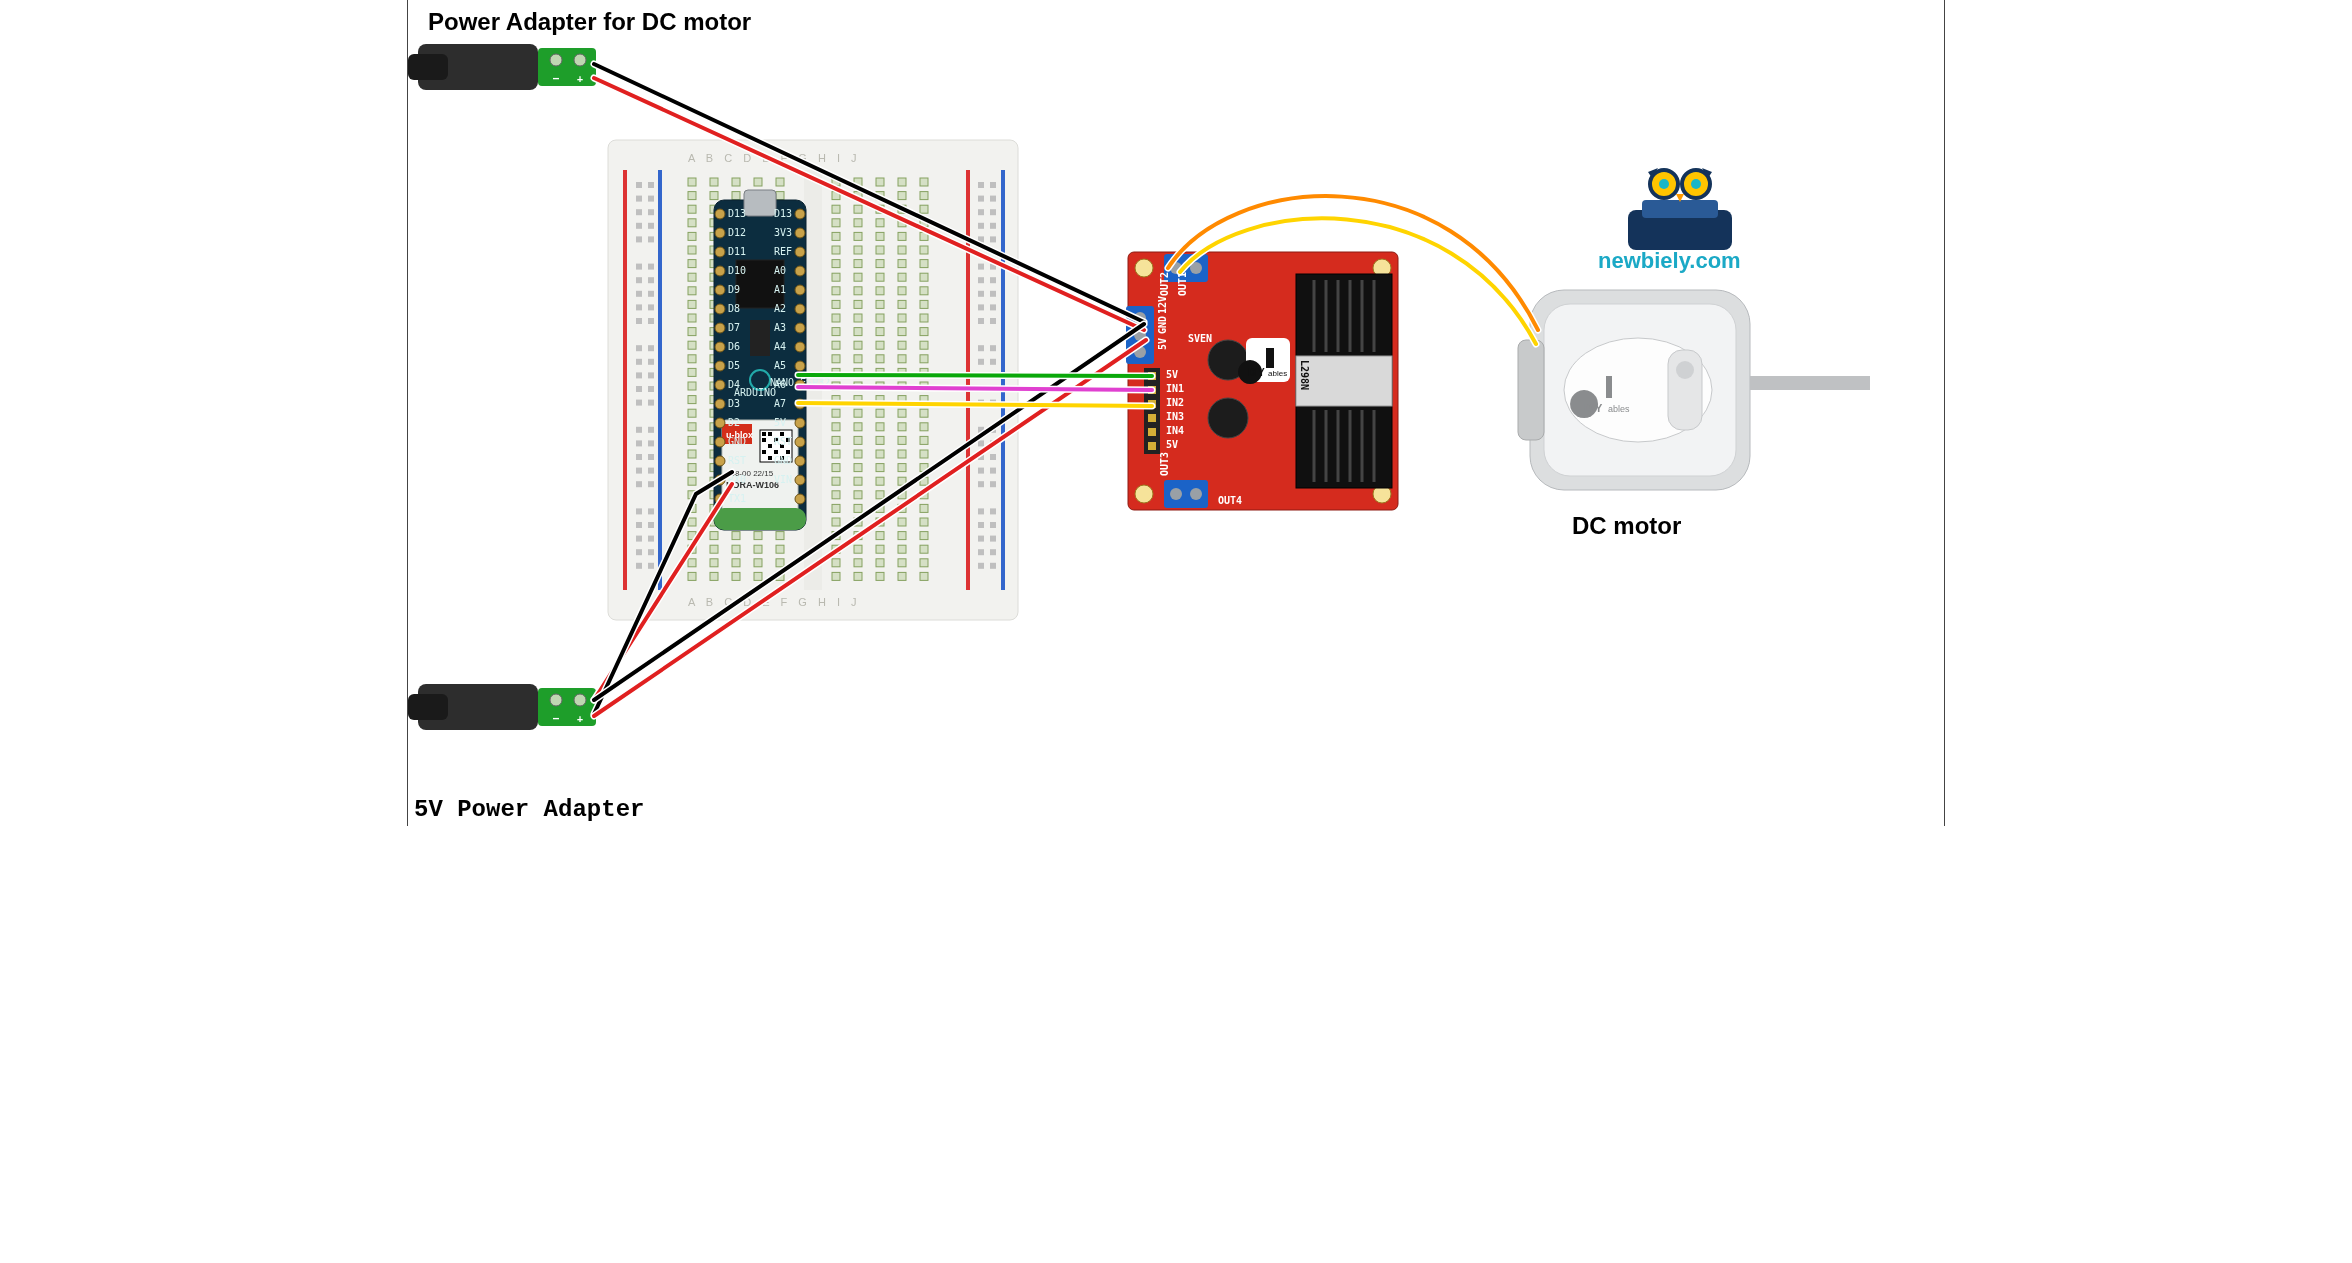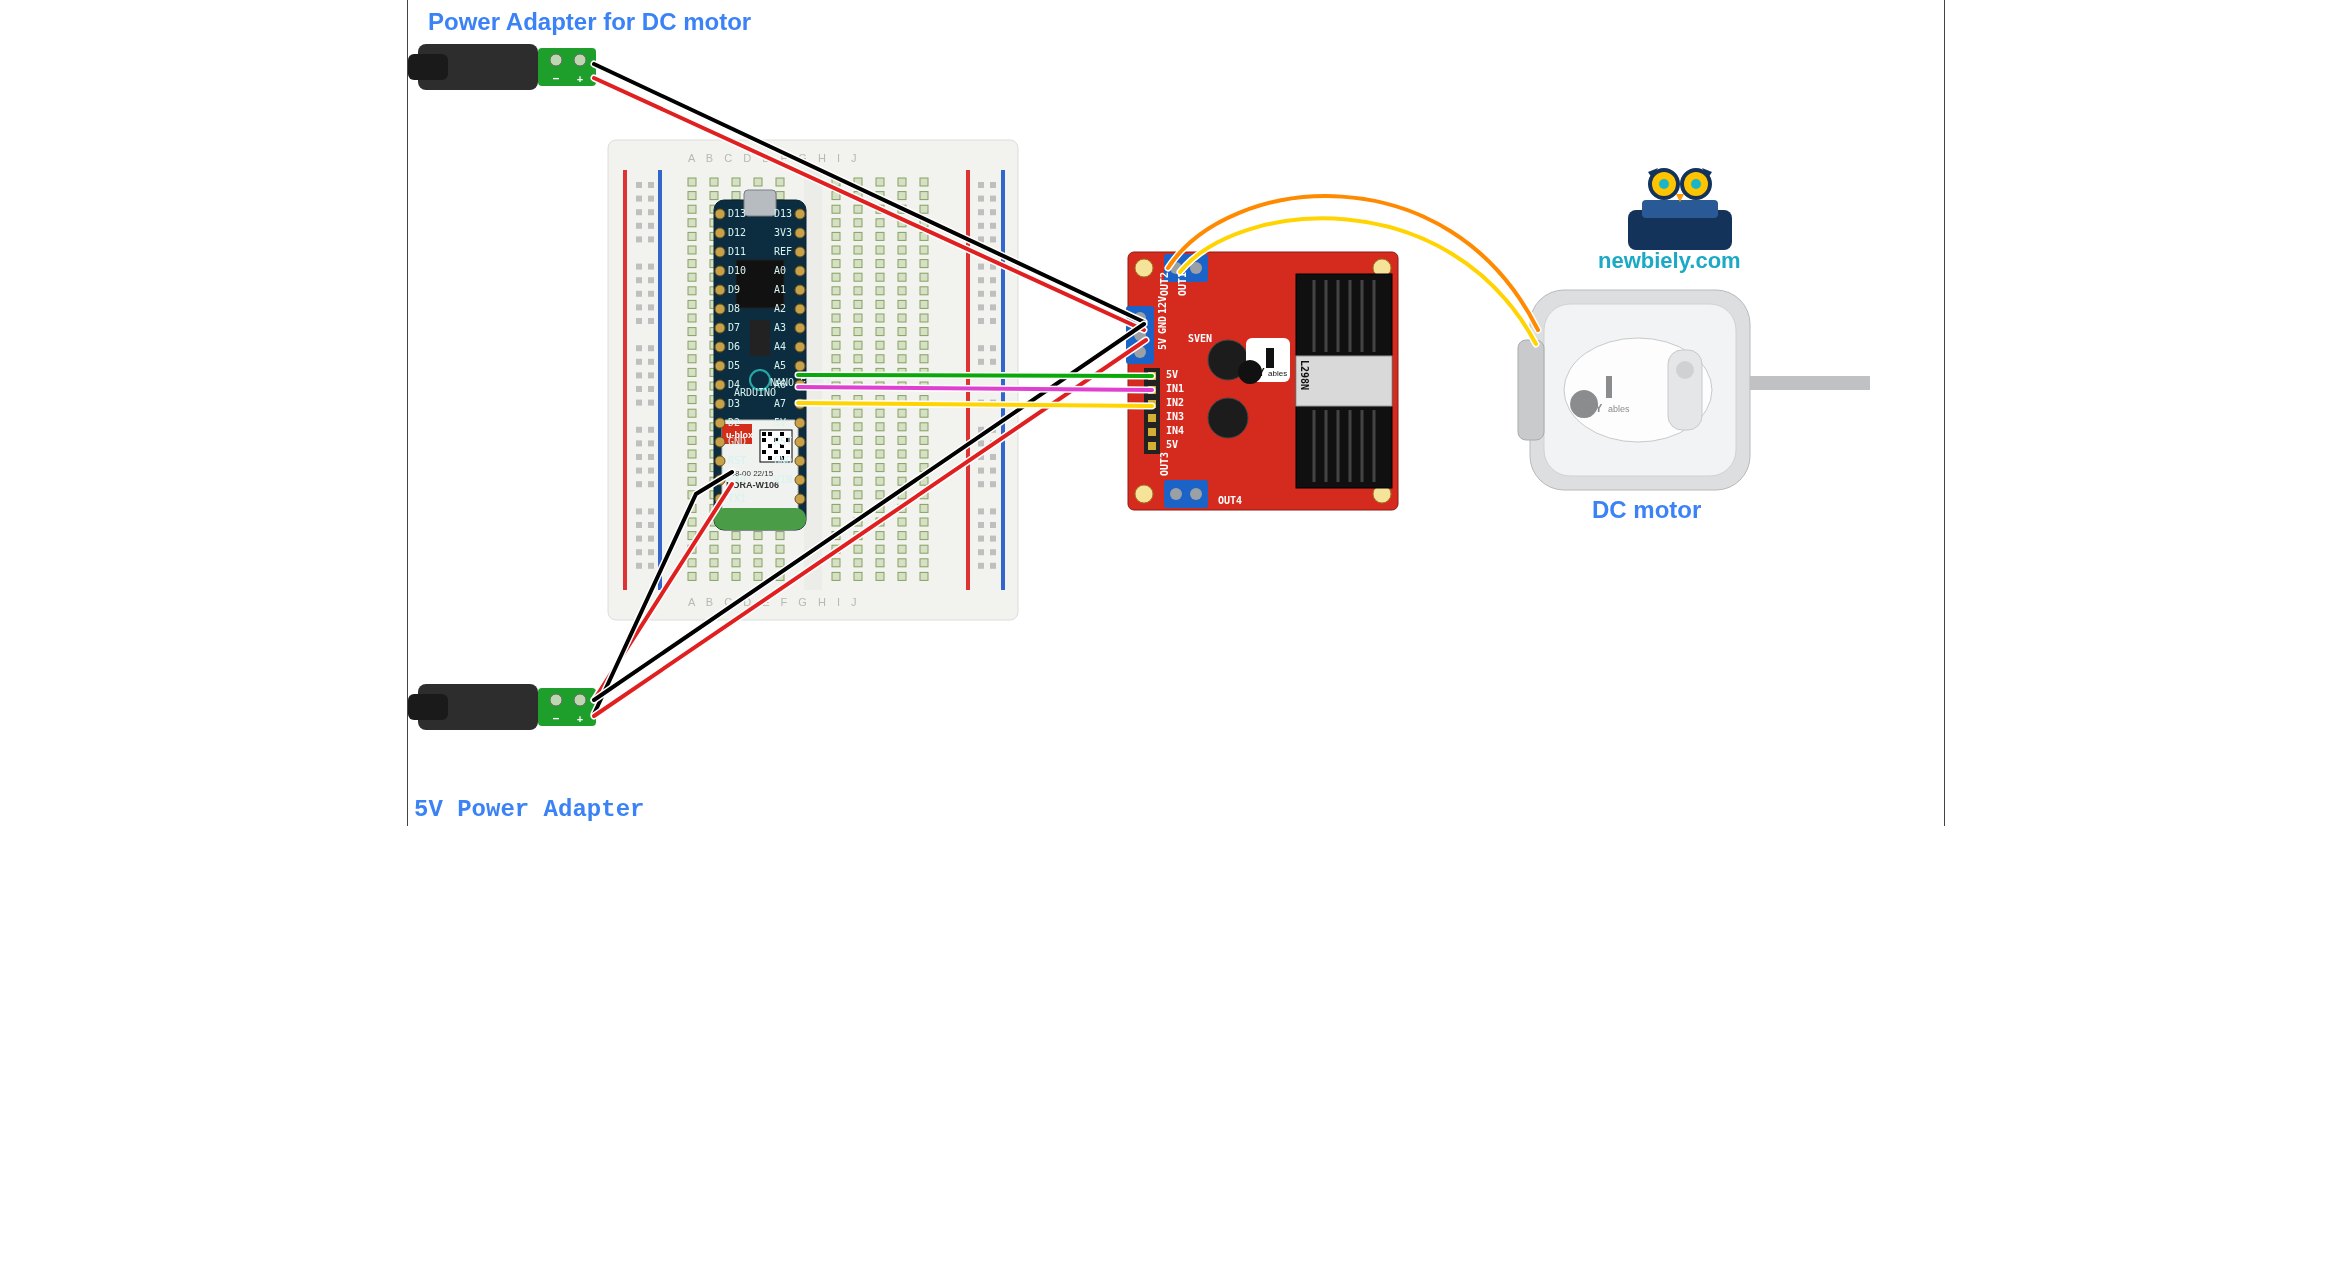--- a/index.html
+++ b/index.html
@@ -1,33 +1,33 @@
 <!DOCTYPE html>
 <html><head>
 <meta charset="utf-8">
 <style>
   html,body{margin:0;padding:0;background:#fff;font-family:Arial,Helvetica,sans-serif;}
   #stage{position:relative;width:1536px;height:826px;margin:0 auto;background:#fff;outline:1px solid #444;color:#0b2f62;}
-  .label{position:absolute;font-weight:700;font-size:24px;color:#3b82f6;white-space:nowrap;}
+  .label{position:absolute;font-weight:700;font-size:24px;color:#000000;white-space:nowrap;}
   svg{position:absolute;left:0;top:0;}
   .bb-hole{fill:#bfbfbf;}
   .bb-center-hole{fill:#d5e0c5;stroke:#85a160;}
   .pin-label{font:10px monospace;fill:#d6f2f1;}
   .ldark{font:bold 10px monospace;fill:#111;}
   .lwhite{font:bold 10px monospace;fill:#fff;}
   .wm{font:14px Arial;fill:#e6e0d4;font-style:italic;}
 </style>
 </head>
 <body>
 
 <div id="stage">
 
   <div class="label" style="left:20px;top:8px;">Power Adapter for DC motor</div>
   <div class="label" style="left:6px;top:796px;font-family:Liberation Mono, monospace;">5V Power Adapter</div>
-  <div class="label" style="left:1164px;top:496px;margin-left:20px;">DC motor</div>
+  <div class="label" style="left:1164px;top:512px;">DC motor</div>
   <div class="label" style="left:1190px;top:248px;font-size:22px;color:#1ba9c6;font-weight:700;">newbiely.com</div>
 
   <svg width="1536" height="826">
 
     <g opacity="0.45">
       <text class="wm" x="250" y="200" transform="rotate(-8 250 200)">newbiely.com</text>
       <text class="wm" x="230" y="560" transform="rotate(-8 230 560)">newbiely.com</text>
       <text class="wm" x="480" y="400" transform="rotate(-8 480 400)">newbiely.com</text>
     </g>
 

